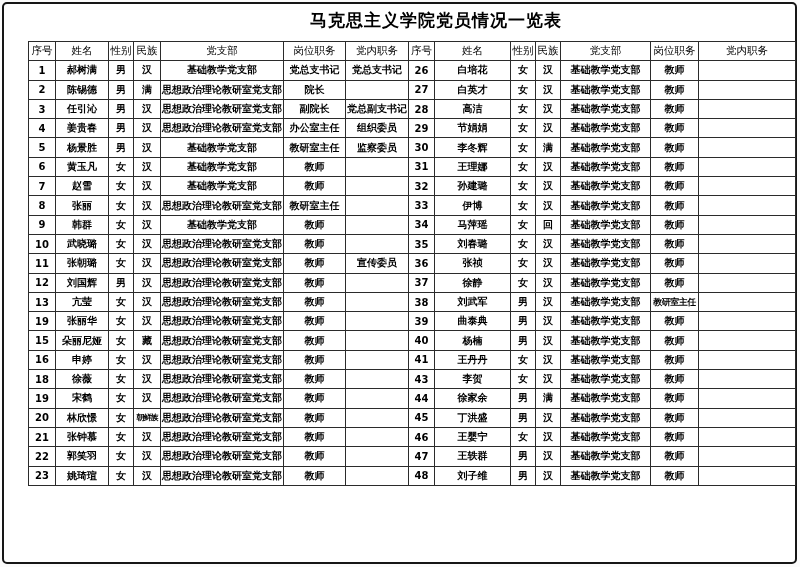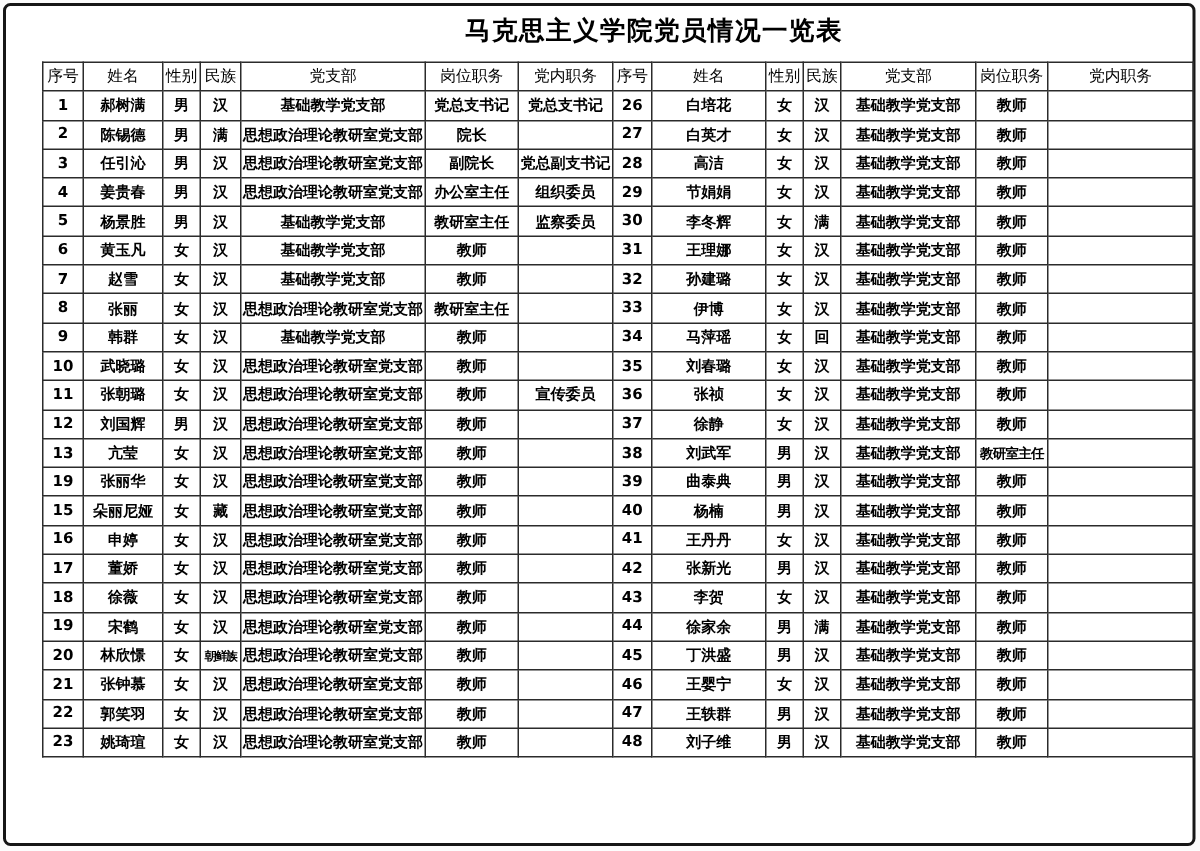--- a/index.html
+++ b/index.html
@@ -327,36 +327,20 @@
         <td></td>
         <td>41</td>
         <td>王丹丹</td>
         <td>女</td>
         <td>汉</td>
         <td>基础教学党支部</td>
         <td>教师</td>
         <td></td>
       </tr>
       <tr>
-        <td>17</td>
-        <td>董娇</td>
-        <td>女</td>
-        <td>汉</td>
-        <td>思想政治理论教研室党支部</td>
-        <td>教师</td>
-        <td></td>
-        <td>42</td>
-        <td>张新光</td>
-        <td>男</td>
-        <td>汉</td>
-        <td>基础教学党支部</td>
-        <td>教师</td>
-        <td></td>
-      </tr>
-      <tr>
         <td>18</td>
         <td>徐薇</td>
         <td>女</td>
         <td>汉</td>
         <td>思想政治理论教研室党支部</td>
         <td>教师</td>
         <td></td>
         <td>43</td>
         <td>李贺</td>
         <td>女</td>

